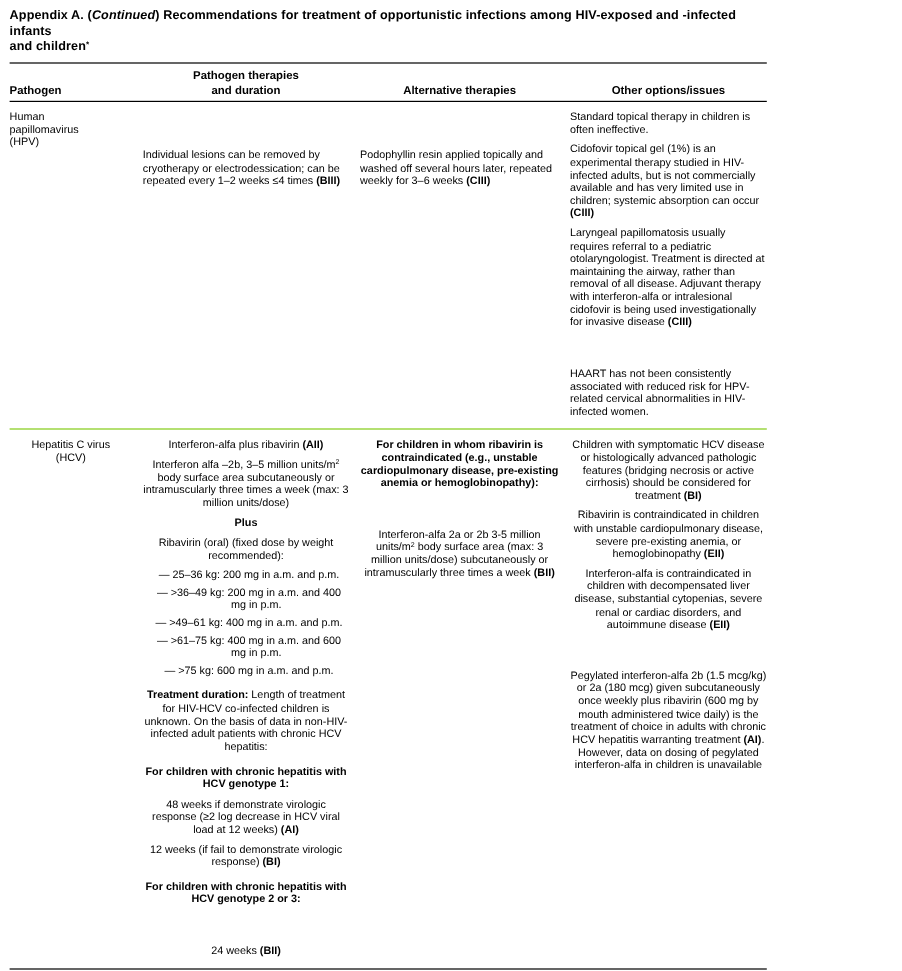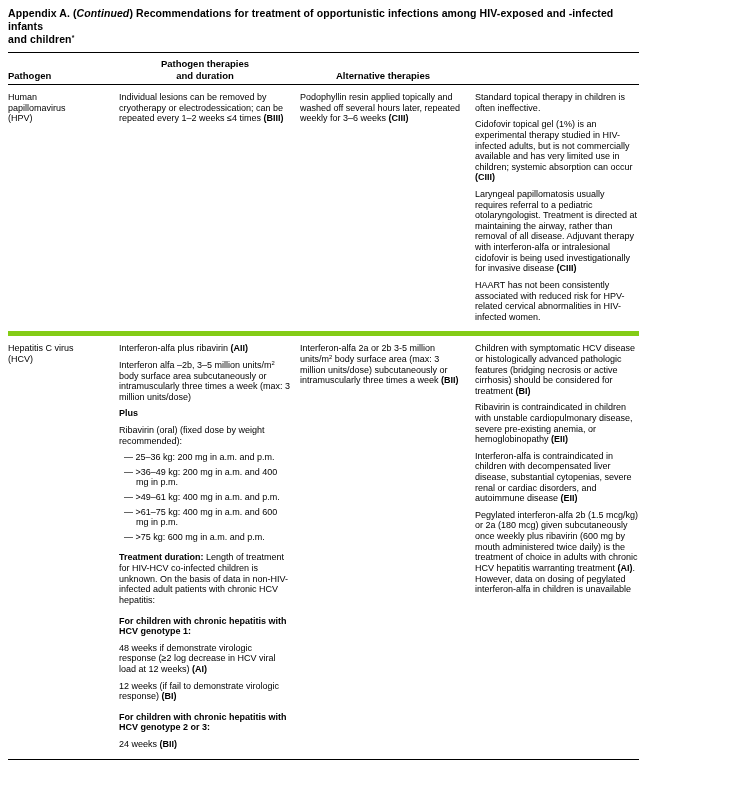--- a/index.html
+++ b/index.html
@@ -25,40 +25,41 @@
     border-top: 1px solid #000;
     border-bottom: 1px solid #000;
     padding: 5px 0 3px;
     align-items: end;
   }
   .th {
     font-size: 9.5px; font-weight: bold; line-height: 1.2;
     text-align: center; white-space: pre-line; align-self: end;
   }
   .th.left { text-align: left; }
-  .trow { padding: 7px 0 9px; border-bottom: 5px solid #84cc16; }
-  .trow.last { border-bottom: 1.5px solid #000; }
+  .trow { padding: 7px 0 9px; border-bottom: 1px solid #84cc16; }
+  .trow.last { border-bottom: 1.5px solid #000; text-align: center; }
   .cell { font-size: 9px; line-height: 1.18; }
   .cell.pathogen { white-space: pre-line; }
   .para { margin: 0 0 6px; }
-  .para:last-child { margin-bottom: 0; }
+  .para:last-child { margin-bottom: 0; margin-top: 32px; }
   .para.hang { margin: 0 0 4px 5px; padding-left: 12px; text-indent: -12px; }
   .para.sp { margin-top: 10px; }
 </style>
 </head>
 <body>
 
 <div class="page">
   <h1 class="doc-title" id="doc-title"><span class="b">Appendix A. (</span><span class="b i">Continued</span><span class="b">) Recommendations for treatment of opportunistic infections among HIV-exposed and -infected infants
 and children</span><sup class="b">*</sup></h1>
   <div class="grid thead" id="thead">
       <div class="th left">Pathogen</div>
       <div class="th">Pathogen therapies
 and duration</div>
       <div class="th">Alternative therapies</div>
+      <div class="th">Other options/issues</div>
     </div>
   <div id="tbody">
       <div class="grid trow">
         <div class="cell pathogen">Human
 papillomavirus
 (HPV)</div>
         <div class="cell">
           <div class="para"><span>Individual lesions can be removed by cryotherapy or electrodessication; can be repeated every 1–2 weeks ≤4 times </span><span class="b">(BIII)</span></div>
         </div>
         <div class="cell">
@@ -85,20 +86,21 @@
           <div class="para hang"><span>— &gt;61–75 kg: 400 mg in a.m. and 600 mg in p.m.</span></div>
           <div class="para hang"><span>— &gt;75 kg: 600 mg in a.m. and p.m.</span></div>
           <div class="para sp"><span class="b">Treatment duration:</span><span> Length of treatment for HIV-HCV co-infected children is unknown. On the basis of data in non-HIV-infected adult patients with chronic HCV hepatitis:</span></div>
           <div class="para b sp"><span>For children with chronic hepatitis with HCV genotype 1:</span></div>
           <div class="para"><span>48 weeks if demonstrate virologic response (≥2 log decrease in HCV viral load at 12 weeks) </span><span class="b">(AI)</span></div>
           <div class="para"><span>12 weeks (if fail to demonstrate virologic response) </span><span class="b">(BI)</span></div>
           <div class="para b sp"><span>For children with chronic hepatitis with HCV genotype 2 or 3:</span></div>
           <div class="para"><span>24 weeks </span><span class="b">(BII)</span></div>
         </div>
         <div class="cell">
+          <div class="para b"><span>For children in whom ribavirin is contraindicated (e.g., unstable cardiopulmonary disease, pre-existing anemia or hemoglobinopathy):</span></div>
           <div class="para"><span>Interferon-alfa 2a or 2b 3-5 million units/m</span><sup>2</sup><span> body surface area (max: 3 million units/dose) subcutaneously or intramuscularly three times a week </span><span class="b">(BII)</span></div>
         </div>
         <div class="cell">
           <div class="para"><span>Children with symptomatic HCV disease or histologically advanced pathologic features (bridging necrosis or active cirrhosis) should be considered for treatment </span><span class="b">(BI)</span></div>
           <div class="para"><span>Ribavirin is contraindicated in children with unstable cardiopulmonary disease, severe pre-existing anemia, or hemoglobinopathy </span><span class="b">(EII)</span></div>
           <div class="para"><span>Interferon-alfa is contraindicated in children with decompensated liver disease, substantial cytopenias, severe renal or cardiac disorders, and autoimmune disease </span><span class="b">(EII)</span></div>
           <div class="para"><span>Pegylated interferon-alfa 2b (1.5 mcg/kg) or 2a (180 mcg) given subcutaneously once weekly plus ribavirin (600 mg by mouth administered twice daily) is the treatment of choice in adults with chronic HCV hepatitis warranting treatment </span><span class="b">(AI)</span><span>.  However, data on dosing of pegylated interferon-alfa in children is unavailable</span></div>
         </div>
       </div>
     </div>

